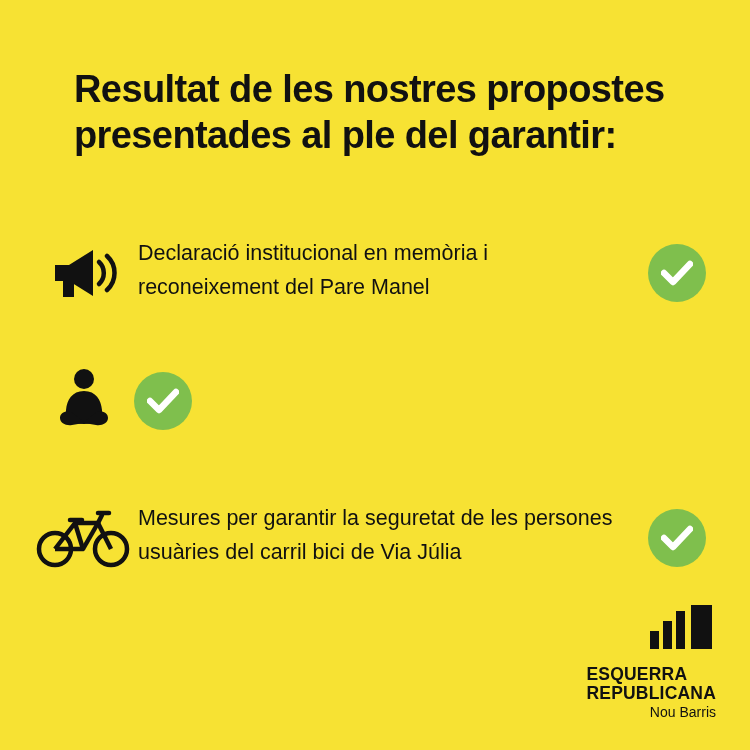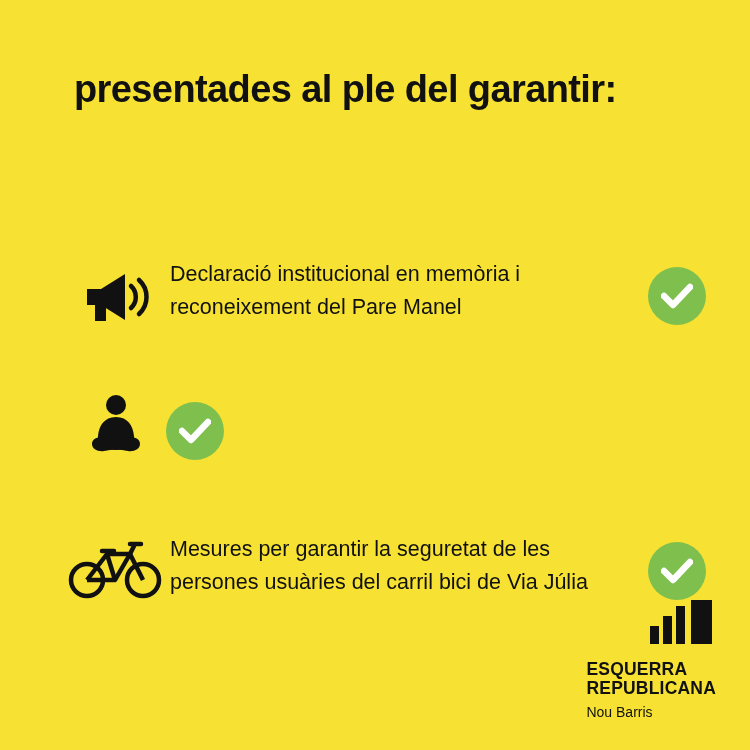--- a/index.html
+++ b/index.html
@@ -37,23 +37,23 @@
   }
   .items {
     position: absolute;
     top: 205px;
     left: 0;
     width: 750px;
   }
   .item {
     position: relative;
     display: flex;
-    align-items: flex-end;
+    align-items: center;
     min-height: 120px;
-    padding-left: 68px;
+    padding-left: 36px;
     padding-right: 42px;
     box-sizing: border-box;
   }
   .item-icon {
     width: 96px;
     flex: 0 0 96px;
     display: flex;
     align-items: flex-start;
     justify-content: center;
     padding-top: 16px;
@@ -106,29 +106,30 @@
   .footer-name {
     font-size: 17.5px;
     font-weight: bold;
     color: #111111;
     line-height: 1.12;
     letter-spacing: 0.2px;
   }
   .footer-sub {
     font-size: 14px;
     color: #111111;
-    margin-top: 5px;
+    text-align: right;
   }
 </style>
 </head>
 <body>
 
 <div class="poster">
 
   <div class="headline">
+    <span class="line">Resultat de les nostres propostes</span>
     <span class="line">presentades al ple del garantir:</span>
   </div>
 
   <div class="items">
 
     <div class="item item--1">
       <div class="item-icon">
         <svg width="70" height="56" viewBox="0 0 70 56" aria-hidden="true">
           <path d="M6 20 L20 20 L44 5 L44 51 L20 36 L6 36 Z" fill="#111111"></path>
           <rect x="14" y="36" width="11" height="16" fill="#111111"></rect>

